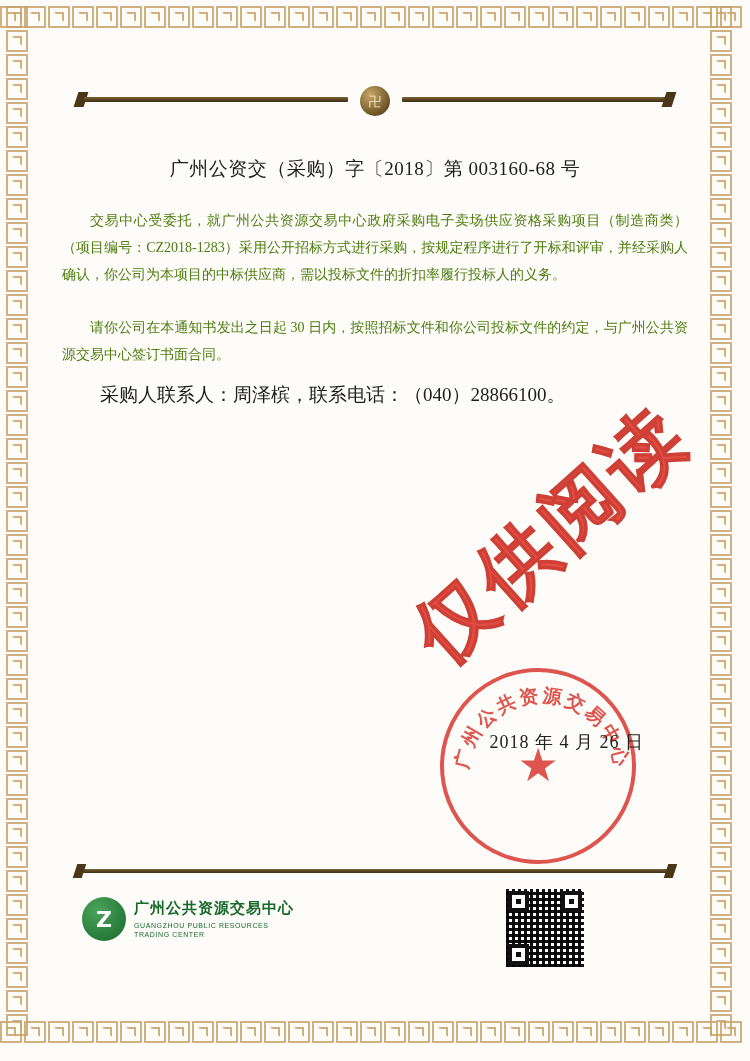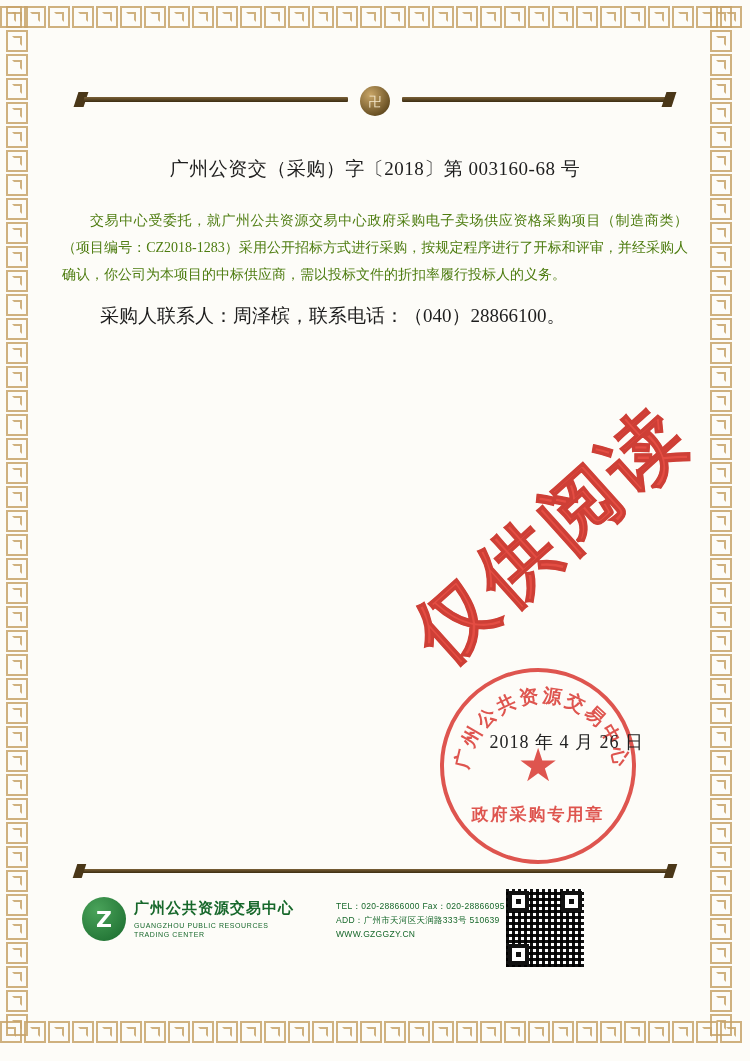--- a/index.html
+++ b/index.html
@@ -500,57 +500,52 @@
       <div class="cap r"></div>
       <div class="medallion">卍</div>
     </div>
 
 
     <div class="doc-number">广州公资交（采购）字〔2018〕第 003160-68 号</div>
 
 
     <div class="body-para">交易中心受委托，就广州公共资源交易中心政府采购电子卖场供应资格采购项目（制造商类）（项目编号：CZ2018-1283）采用公开招标方式进行采购，按规定程序进行了开标和评审，并经采购人确认，你公司为本项目的中标供应商，需以投标文件的折扣率履行投标人的义务。</div>
 
+    <div class="body-para">请你公司在本通知书发出之日起 30 日内，按照招标文件和你公司投标文件的约定，与广州公共资源交易中心签订书面合同。</div>
 
     <div class="contact-line">采购人联系人：周泽槟，联系电话：（040）28866100。</div>
 
     <div class="sign-block">
       <div class="seal">
         <svg class="seal-arc" viewBox="0 0 196 196">
           <defs>
             <path id="arcpath" d="M 24,104 A 74,74 0 0 1 172,104"></path>
           </defs>
           <text text-anchor="middle">
             <textPath href="#arcpath" startOffset="50%" id="sealArcText">广州公共资源交易中心</textPath>
           </text>
         </svg>
         <div class="seal-star">★</div>
-        <div class="seal-bottom">政府采购专用章</div>
       </div>
       <div class="date-line">2018 年 4 月 26 日</div>
     </div>
 
     <div class="watermark">仅供阅读</div>
 
     <div class="footer-rule"></div>
 
     <div class="footer">
       <div class="logo-mark">Z</div>
       <div class="logo-text">
         <div class="logo-cn">广州公共资源交易中心</div>
         <div class="logo-en">
           <div>GUANGZHOU PUBLIC RESOURCES</div>
           <div>TRADING CENTER</div>
         </div>
       </div>
-      <div class="contact-info">
-        <div>TEL：020-28866000  Fax：020-28866095</div>
-        <div>ADD：广州市天河区天润路333号  510639</div>
-        <div>WWW.GZGGZY.CN</div>
-      </div>
       <div class="qr">
         <div class="eye tl"></div>
         <div class="eye tr"></div>
         <div class="eye bl"></div>
       </div>
     </div>
 
   </div>
 </div>
 

